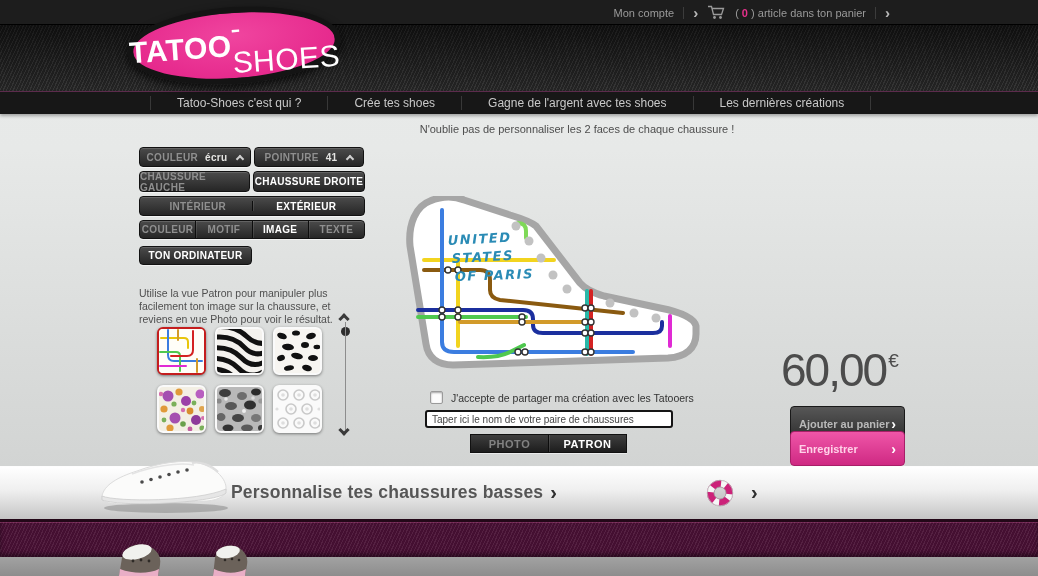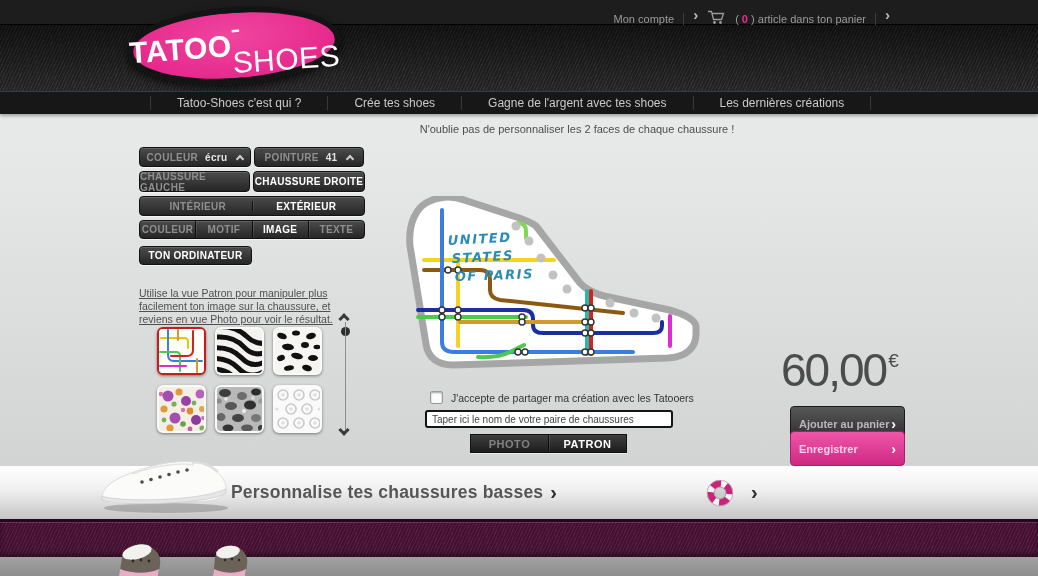--- a/index.html
+++ b/index.html
@@ -1,21 +1,21 @@
 <!DOCTYPE html>
 <html><head>
 <meta charset="utf-8">
 <style>
   * { margin:0; padding:0; box-sizing:border-box; }
   html,body { width:1038px; height:576px; overflow:hidden; }
   body { position:relative; font-family:"Liberation Sans", sans-serif; background:#d8dad9; }
 
   
   .topbar { position:absolute; top:0; left:0; width:1038px; height:25px; background:#1d1d1d; border-bottom:1px solid #000; z-index:4; }
-  .topbar-content { position:absolute; right:148px; top:0; height:25px; display:flex; align-items:flex-end; gap:9px; font-size:11px; color:#9a9a9a; }
+  .topbar-content { position:absolute; right:148px; top:0; height:25px; display:flex; align-items:center; gap:9px; font-size:11px; color:#9a9a9a; }
   .tb-sep { width:1px; height:12px; background:#3c3c3c; }
   .tb-chev { color:#b9b9b9; font-weight:bold; font-size:15px; line-height:20px; }
   .cart-count { color:#e7308c; font-weight:bold; }
   .pre { white-space:pre; }
 
   
   .header { position:absolute; top:25px; left:0; width:1038px; height:66px; z-index:2;
     background-image:linear-gradient(180deg, rgba(0,0,0,0.5), rgba(70,70,70,0.15)),
       repeating-linear-gradient(115deg, #343434 0 1px, #1e1e1e 1px 3px); }
   .logo { position:absolute; left:127px; top:7px; width:214px; height:77px; z-index:6; }
@@ -41,21 +41,21 @@
     box-shadow:0 1px 0 rgba(255,255,255,0.55), inset 0 1px 0 rgba(255,255,255,0.14);
     color:#8f8f8f; font-size:10px; font-weight:bold; letter-spacing:0.3px;
     display:flex; align-items:center; justify-content:center; z-index:5; }
   .pbtn .on { color:#fff; }
   .pbtn .val { color:#e4e4e2; margin-left:7px; }
   .seg { flex:1; text-align:center; }
   .seg + .seg { border-left:1px solid #0d0d0d; box-shadow:inset 1px 0 0 rgba(255,255,255,0.1); height:100%; display:flex; align-items:center; justify-content:center; }
   .seg:first-child { height:100%; display:flex; align-items:center; justify-content:center; }
   .chevup { width:6px; height:6px; border-left:2px solid #cfcfcf; border-top:2px solid #cfcfcf; transform:rotate(45deg); margin-left:10px; margin-top:3px; }
 
-  .hint { position:absolute; left:139px; top:287px; width:224px; font-size:10.5px; line-height:1.25; color:#4f4f4f; z-index:5;text-decoration:underline; }
+  .hint { position:absolute; left:139px; top:287px; width:224px; font-size:10.5px; line-height:1.25; color:#4f4f4f; z-index:5; }
 
   
   .thumb { position:absolute; width:49px; height:48px; border-radius:6px; border:2px solid #fafafa;
     box-shadow:0 1px 3px rgba(0,0,0,0.45); overflow:hidden; background:#fff; z-index:5; }
   .thumb.selected { border-color:#c41d1d; }
   .thumb svg { display:block; }
 
   
   .scroll-line { position:absolute; left:345px; top:322px; width:1px; height:108px; background:#8d8d8d; z-index:5; }
   .scroll-chev { position:absolute; width:8px; height:8px; z-index:5; }

